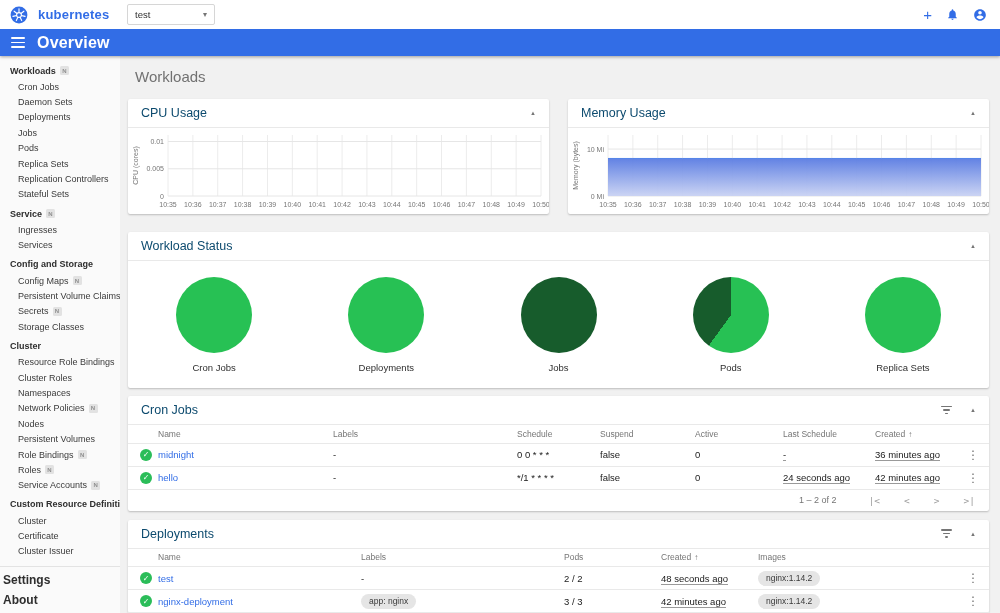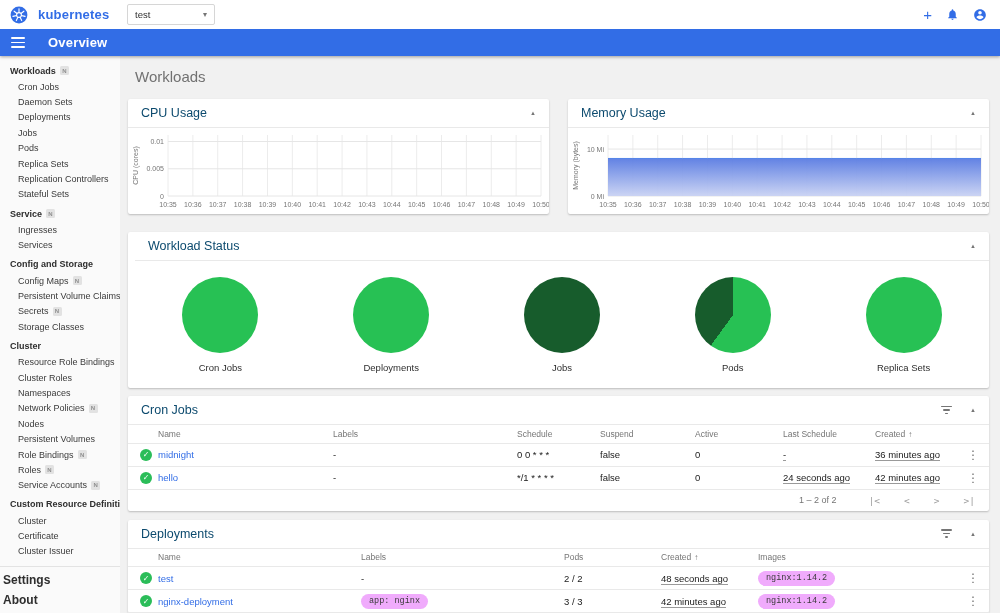--- a/index.html
+++ b/index.html
@@ -21,21 +21,21 @@
   .searchbar input::placeholder { color:#8a8a8a; }
   .top-actions { margin-left:auto; display:flex; align-items:center; gap:14px; margin-right:13px; }
   .plus-glyph { color:#326de6; font-size:15px; font-weight:400; line-height:1; cursor:pointer; }
   .top-actions svg { cursor:pointer; display:block; }
 
   
   .navbar { height:27px; background:#326de6; display:flex; align-items:center; color:#fff;
             position:relative; z-index:2; box-shadow:0 1px 3px rgba(0,0,0,.35); }
   .hamburger { margin-left:11px; width:14px; cursor:pointer; }
   .hamburger span { display:block; height:1.8px; background:#fff; margin:2.4px 0; border-radius:1px; }
-  .nav-title { font-size:13px; font-weight:bold; margin-left:23px; letter-spacing:.2px; }
+  .nav-title { font-size:16px; font-weight:bold; margin-left:12px; letter-spacing:.2px; }
 
   
   .layout { display:flex; height:557px; }
   .sidebar { width:120px; flex-shrink:0; background:#fafafa; padding-top:3px; overflow:hidden; }
   .side-section { height:17px; display:flex; align-items:center; padding-left:10px; margin-top:3px;
                   font-size:9px; font-weight:bold; color:#2e2e2e; cursor:pointer; white-space:nowrap; }
   .side-item { height:15.4px; display:flex; align-items:center; padding-left:18px;
                font-size:9px; color:#3a3a3a; cursor:pointer; white-space:nowrap; overflow:hidden; }
   .n-badge { width:9px; height:9px; min-width:9px; background:#e2e2e2; color:#8f8f8f; font-size:6px;
              font-weight:bold; display:inline-flex; align-items:center; justify-content:center;
@@ -54,39 +54,39 @@
   .hdr-actions { margin-left:auto; display:flex; align-items:center; gap:18px; }
   .caret-up { font-size:6px; color:#757575; cursor:pointer; }
   .filter-icon { display:inline-block; cursor:pointer; }
   .filter-icon span { display:block; background:#757575; height:1.6px; margin:1.8px auto; border-radius:1px; }
   .filter-icon .f1{width:11px;} .filter-icon .f2{width:7px;} .filter-icon .f3{width:3px;}
 
   .charts-row { display:flex; gap:19px; margin-bottom:18px; }
   .chart-card { width:421px; height:115px; }
   .chart-body { height:85px; }
 
-  .ws-card { margin-bottom:8px;padding-left:7px; }
+  .ws-card { margin-bottom:8px; }
   .ws-body { height:127px; display:flex; align-items:center; }
   .ws-cell { flex:1; display:flex; flex-direction:column; align-items:center; }
   .ws-circle { width:76px; height:76px; border-radius:50%; }
   .ws-label { margin-top:9px; font-size:9.5px; color:#2e2e2e; }
 
   
   .table-card { margin-bottom:9px; }
   table.data-table { width:100%; border-collapse:collapse; table-layout:fixed; }
   .data-table th { font-size:8.5px; color:#757575; font-weight:normal; text-align:left; height:18px;
                    border-bottom:1px solid #e9e9e9; padding:0; cursor:pointer; }
   .data-table td { font-size:9.5px; color:#212121; height:23px; border-bottom:1px solid #e9e9e9; padding:0; }
   .sort-arrow { font-size:8px; color:#757575; margin-left:3px; }
   .status-check { width:12px; height:12px; border-radius:50%; background:#2bbd59; color:#fff; font-size:8px;
                   display:inline-flex; align-items:center; justify-content:center; margin-left:12px; }
   a.cell-link { color:#326de6; text-decoration:none; font-size:9.5px; cursor:pointer; }
   .cell-time { border-bottom:1px solid #9a9a9a; padding-bottom:0; }
-  .cell-chip { display:inline-block; background:#f0abfc; border-radius:9px; padding:2.5px 8px;
-               font-size:8.5px; color:#3a3a3a;font-family:Liberation Mono, monospace; }
+  .cell-chip { display:inline-block; background:#e5e5e5; border-radius:9px; padding:2.5px 8px;
+               font-size:8.5px; color:#3a3a3a; }
   .kebab { color:#6e6e6e; font-size:12px; cursor:pointer; display:inline-block; margin-left:8px; letter-spacing:0; }
   .pagination { height:21px; display:flex; align-items:center; justify-content:flex-end;
                 padding-right:14px; gap:24px;padding-left:48px; }
   .pag-range { font-size:9px; color:#757575; margin-right:8px; }
   .pag-icon { font-size:9.5px; color:#9e9e9e; cursor:pointer; font-family:"DejaVu Sans Mono", monospace; }
 </style>
 </head>
 <body>
 
 <header class="topbar">

